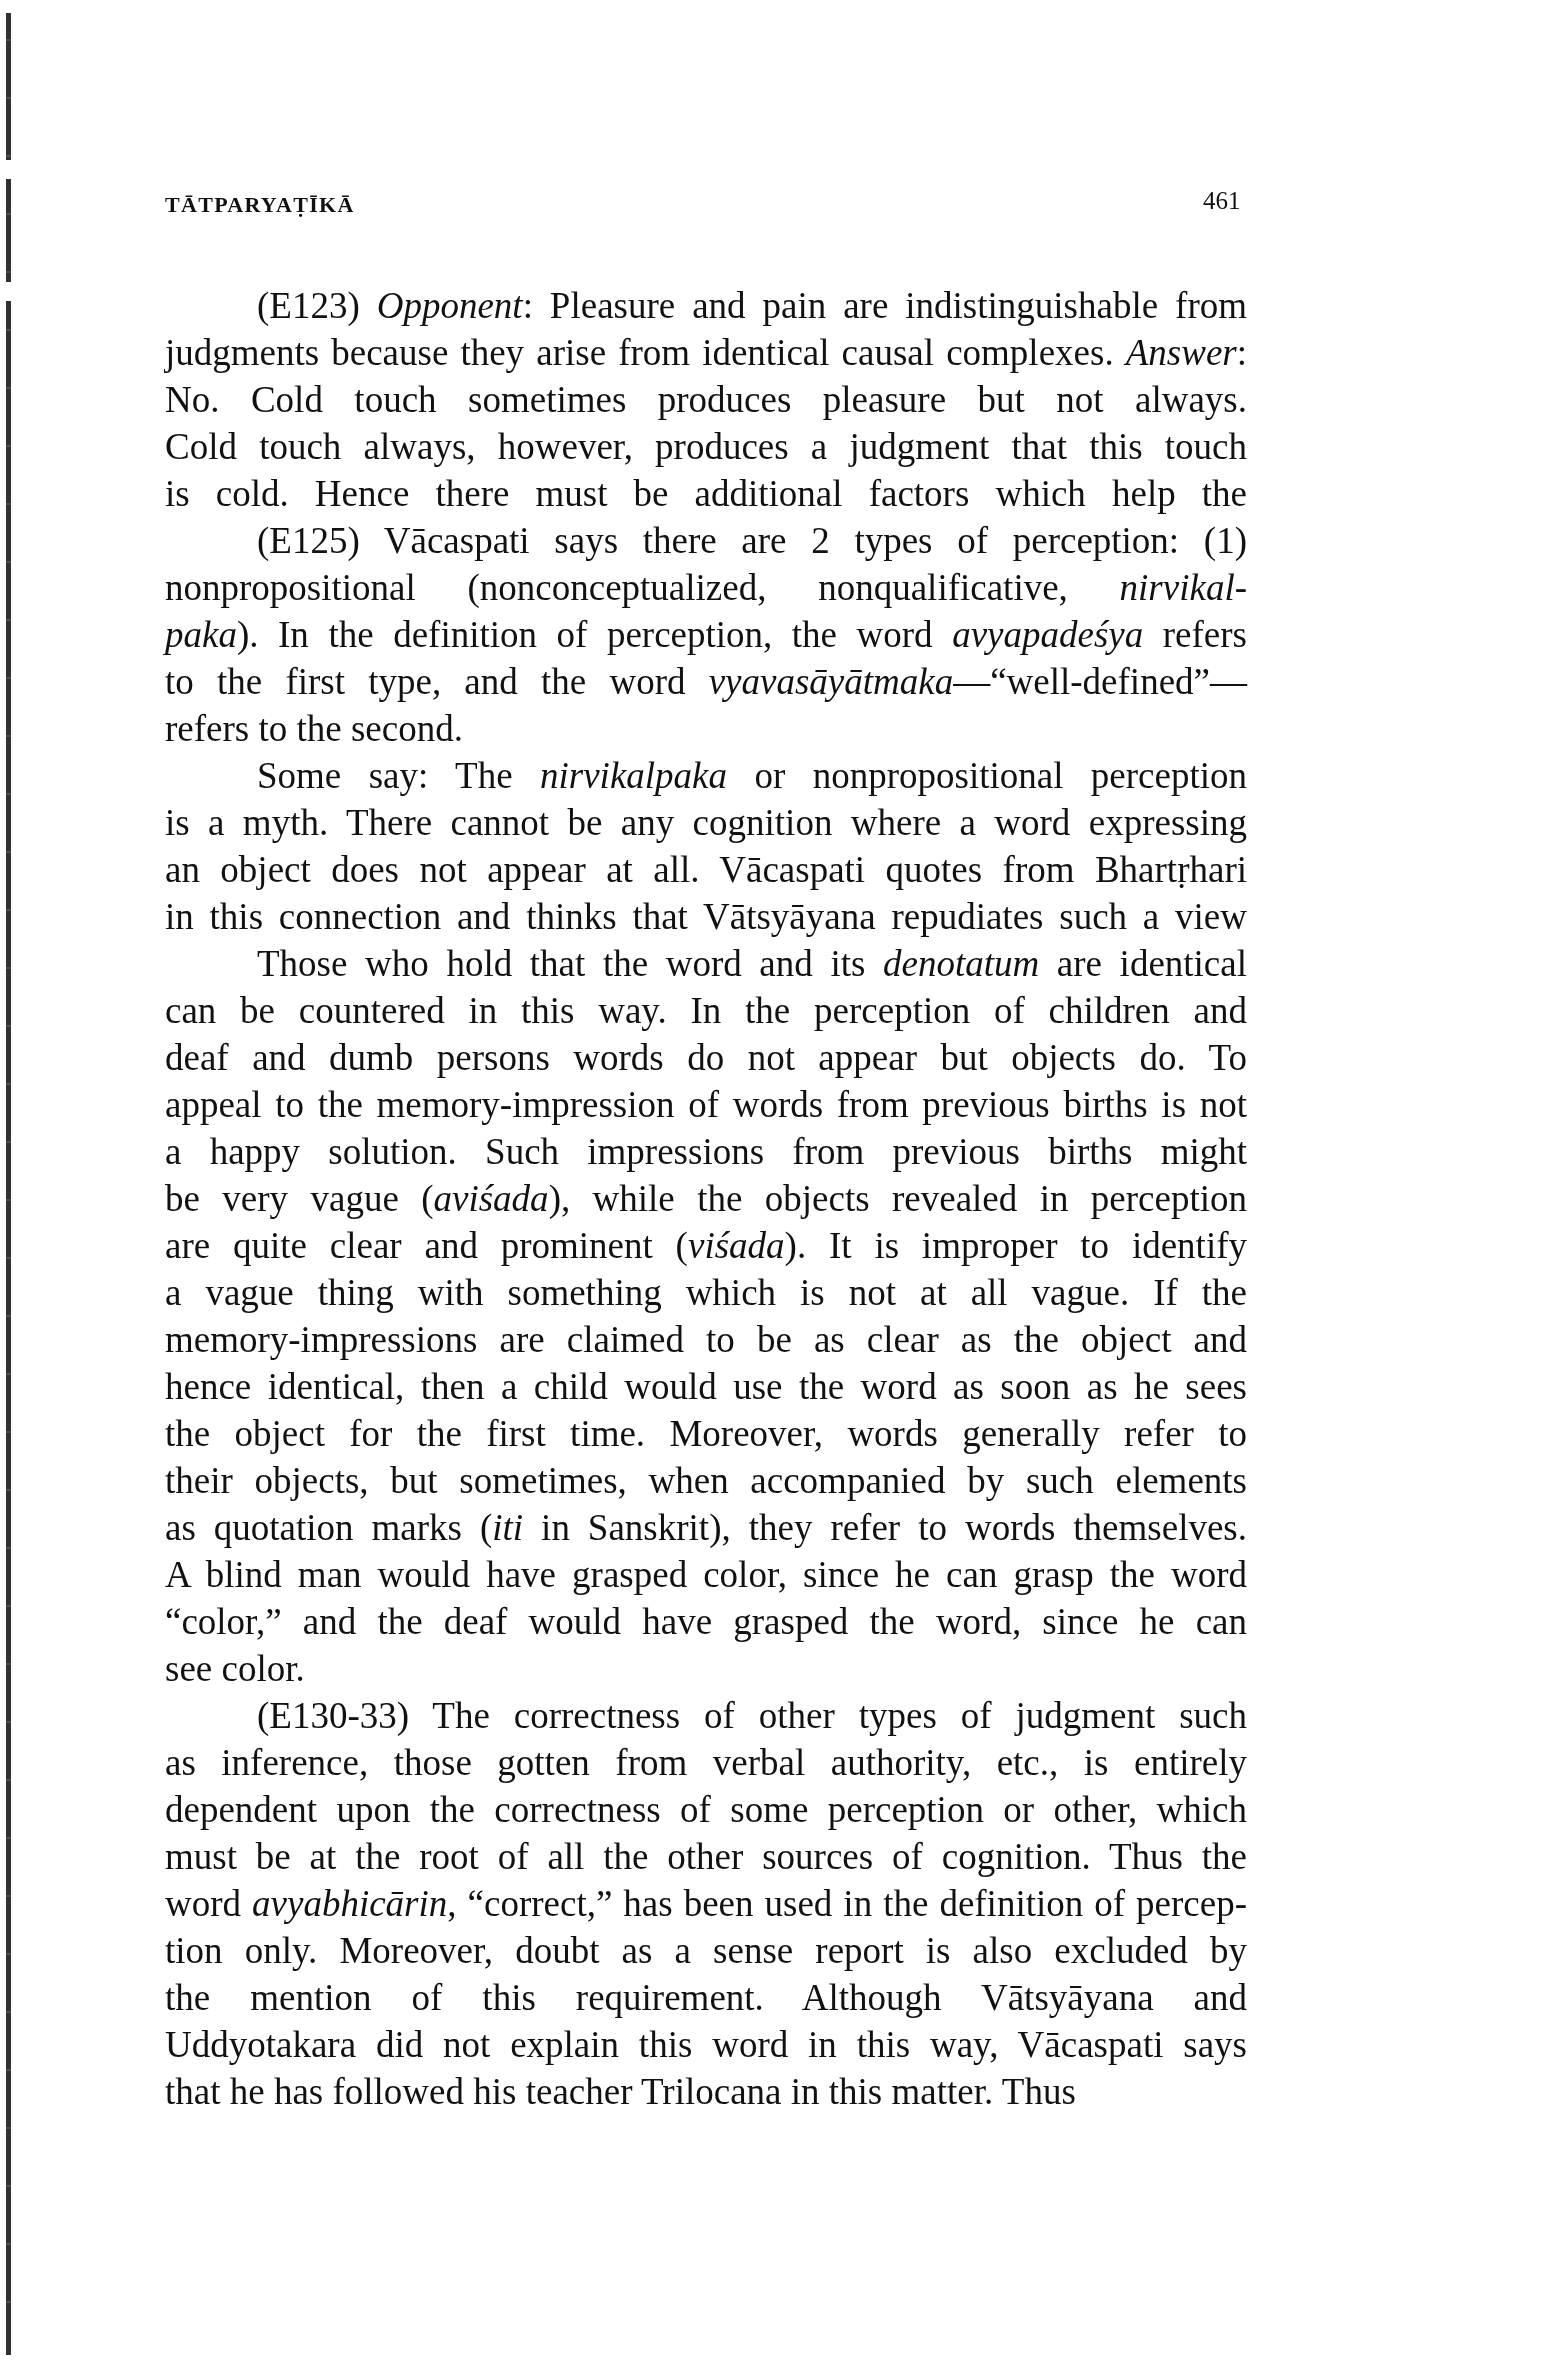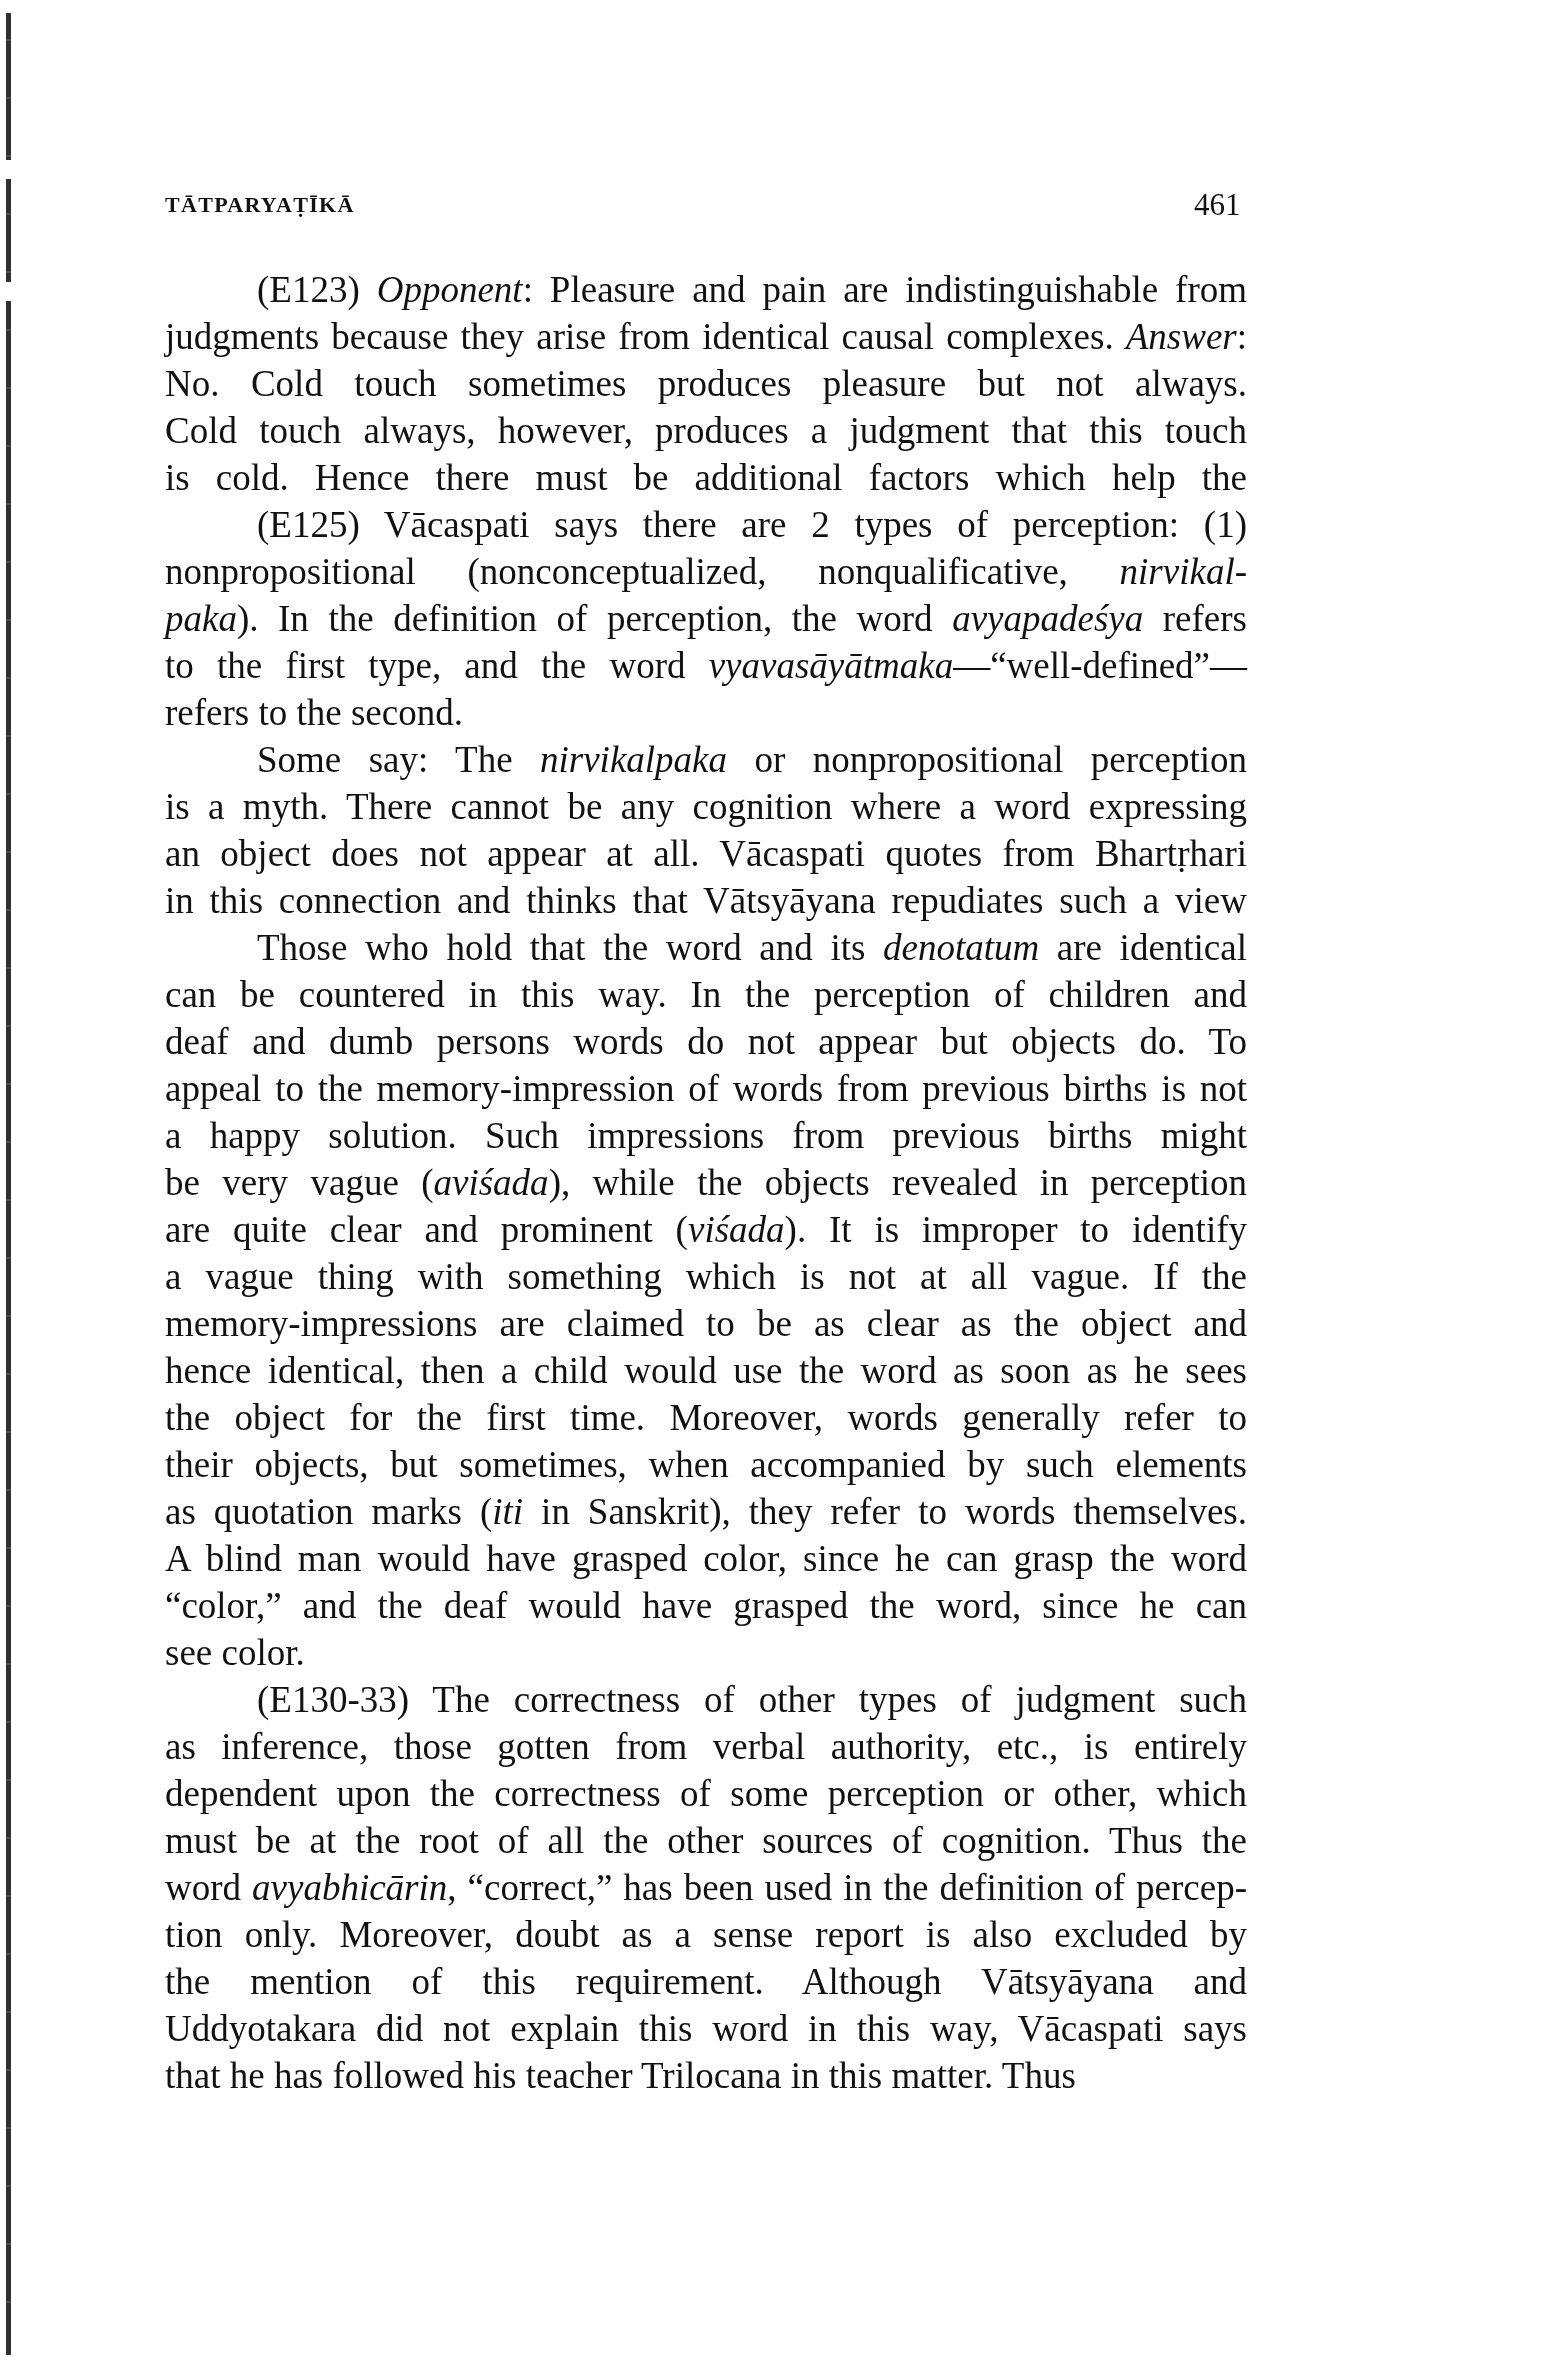--- a/index.html
+++ b/index.html
@@ -15,23 +15,23 @@
   .binding-gap { position: absolute; left: 3.8px; width: 10.2px; height: 19px; background: #fff; }
   .page { position: absolute; left: 165px; top: 0; width: 1082px; }
   .running-head {
     position: absolute; left: 0; width: 1082px; top: 192px; height: 38px;
   }
   .rh-title {
     position: absolute; left: 0; top: 0;
     font-size: 22px; letter-spacing: 1.3px; font-weight: bold;
   }
   .rh-page {
-    position: absolute; right: 6.4px; top: -5.1px; font-size: 31px; text-align: right;
+    position: absolute; right: 6.4px; top: -5.1px; font-size: 25px; text-align: right;
   }
-  .body { position: absolute; left: 0; top: 266px; width: 1082px; }
+  .body { position: absolute; left: 0; top: 282px; width: 1082px; }
   .line {
     display: block; height: 47px; line-height: 47px; font-size: 37px;
     text-align: justify; text-align-last: justify; white-space: nowrap;
     overflow: visible;
   }
   .line.last { text-align-last: left; }
   .line.indent { padding-left: 92px; }
   .line span.it { font-style: italic; }
   .line-inner { display: block; white-space: normal; text-align: justify; text-align-last: justify; }
   .line.last .line-inner { text-align-last: left; }

